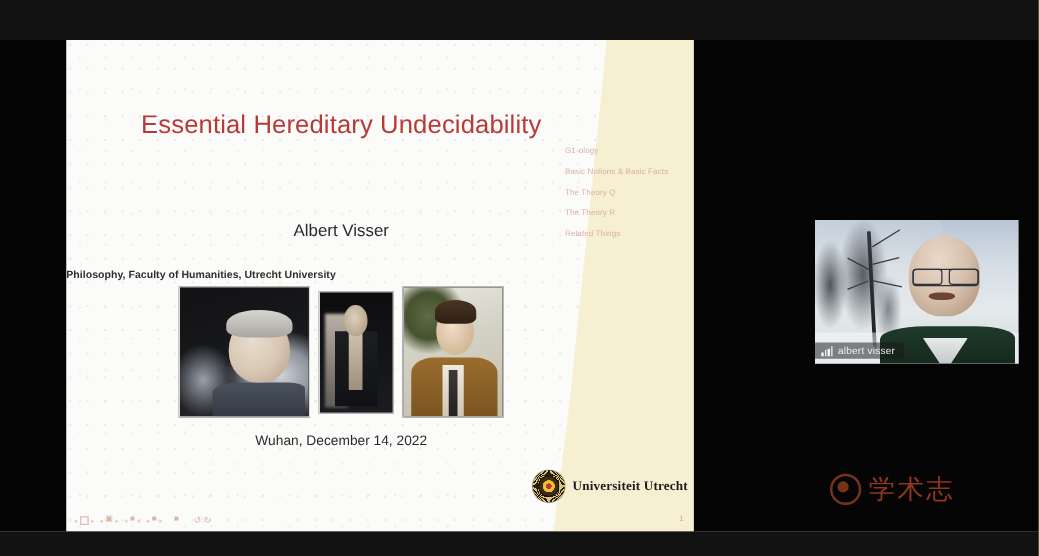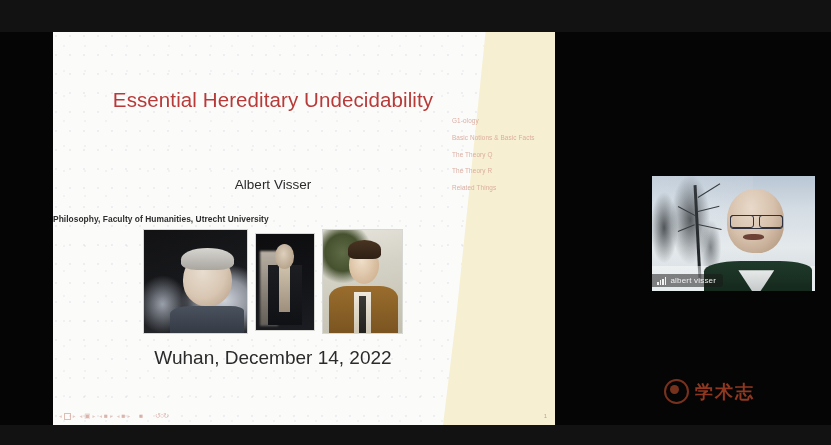--- a/index.html
+++ b/index.html
@@ -201,21 +201,21 @@
   .p3tie { position:absolute; left:46%; bottom:0; width:9%; height:36%;
     background: linear-gradient(180deg,#3c3a36,#23211e); }
 
   .slide-venue {
     position: absolute;
     left: 0;
     top: 315px;
     width: 440px;
     text-align: center;
     color: #2b2b2b;
-    font-size: 19px;
+    font-size: 11px;
     z-index: 2;
   }
 
   
   .uu-logo {
     position: absolute;
     left: 373px;
     top: 344px;
     display: flex;
     align-items: center;
@@ -371,22 +371,22 @@
     opacity: .85;
   }
   .wm-circle::after {
     content:"";
     position:absolute; left:4px; top:4px; width:9px; height:9px;
     border-radius:50%;
     background:#8c3a22;
   }
   .wm-text {
     color: #9e3d22;
-    font-size: 18px;
-    font-weight: bold;
+    font-size: 21px;
+    font-weight: normal;
     letter-spacing: 2px;
     line-height: 1;
     opacity: .9;
   }
 </style>
 </head>
 <body>
 
 <div id="screen">
 
@@ -431,20 +431,24 @@
       <div class="photo photo-3">
         <div class="p3bg"></div>
           <div class="p3jacket"></div>
           <div class="p3shirt"></div>
           <div class="p3tie"></div>
           <div class="p3face"></div>
           <div class="p3hair"></div>
       </div>
     </div>
 
+    <div class="uu-logo">
+      <div class="uu-mark"></div>
+      <div class="uu-text">Universiteit Utrecht</div>
+    </div>
 
     <div class="page-number">1</div>
 
     <div class="nav-symbols">
       <span class="grp">
         <span class="arrow">◂</span>
           <span class="box"></span>
           <span class="arrow">▸</span>
       </span>
       <span class="grp">

